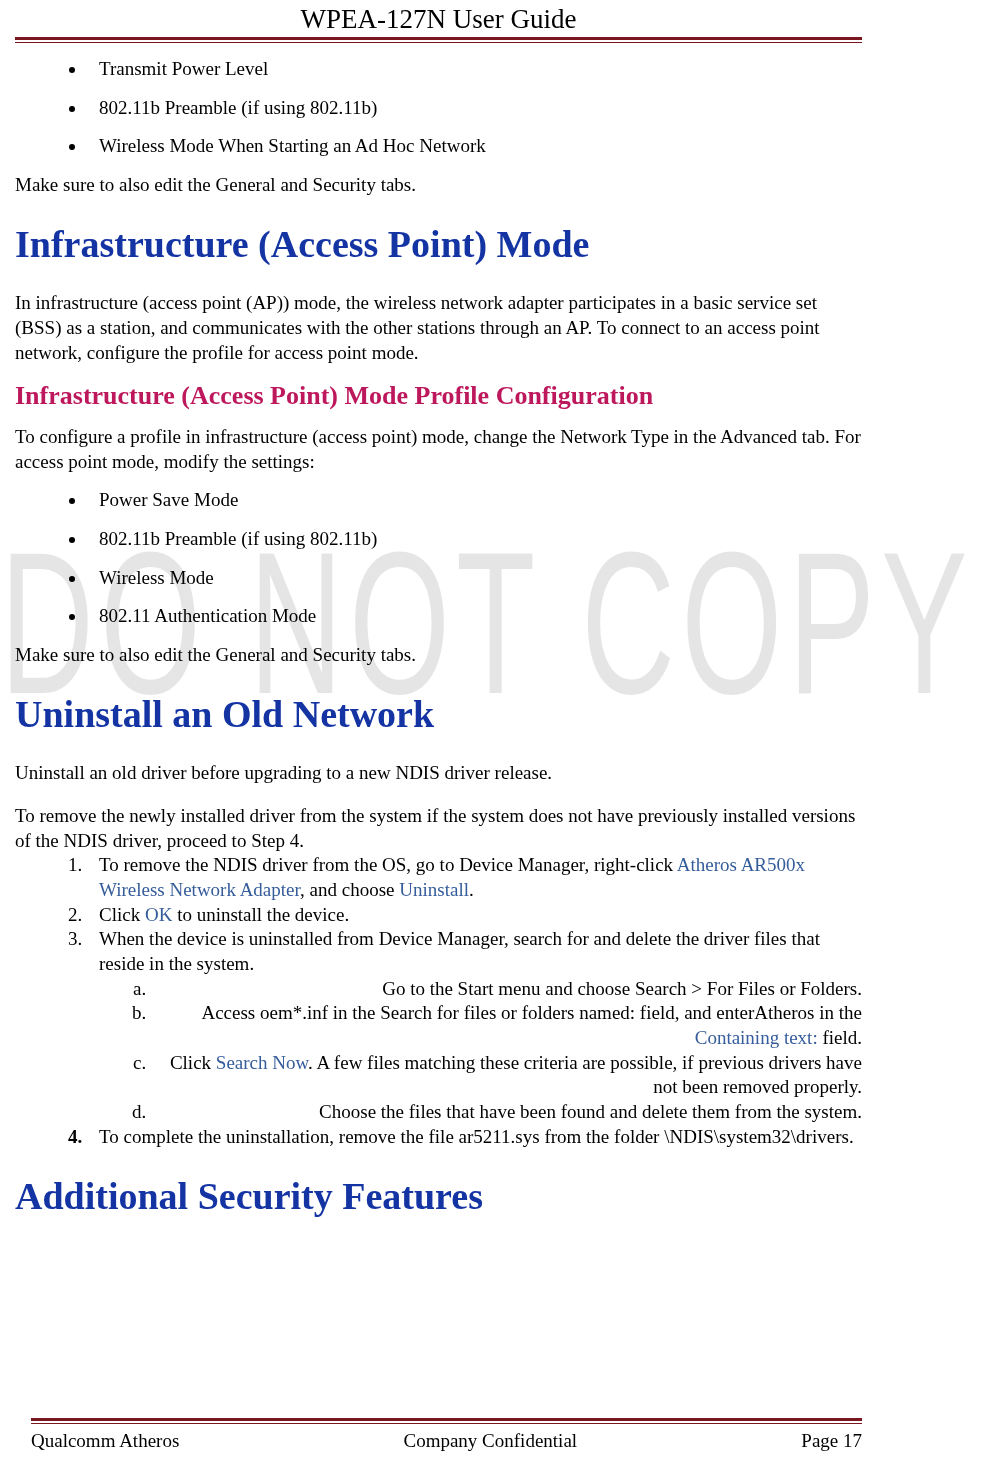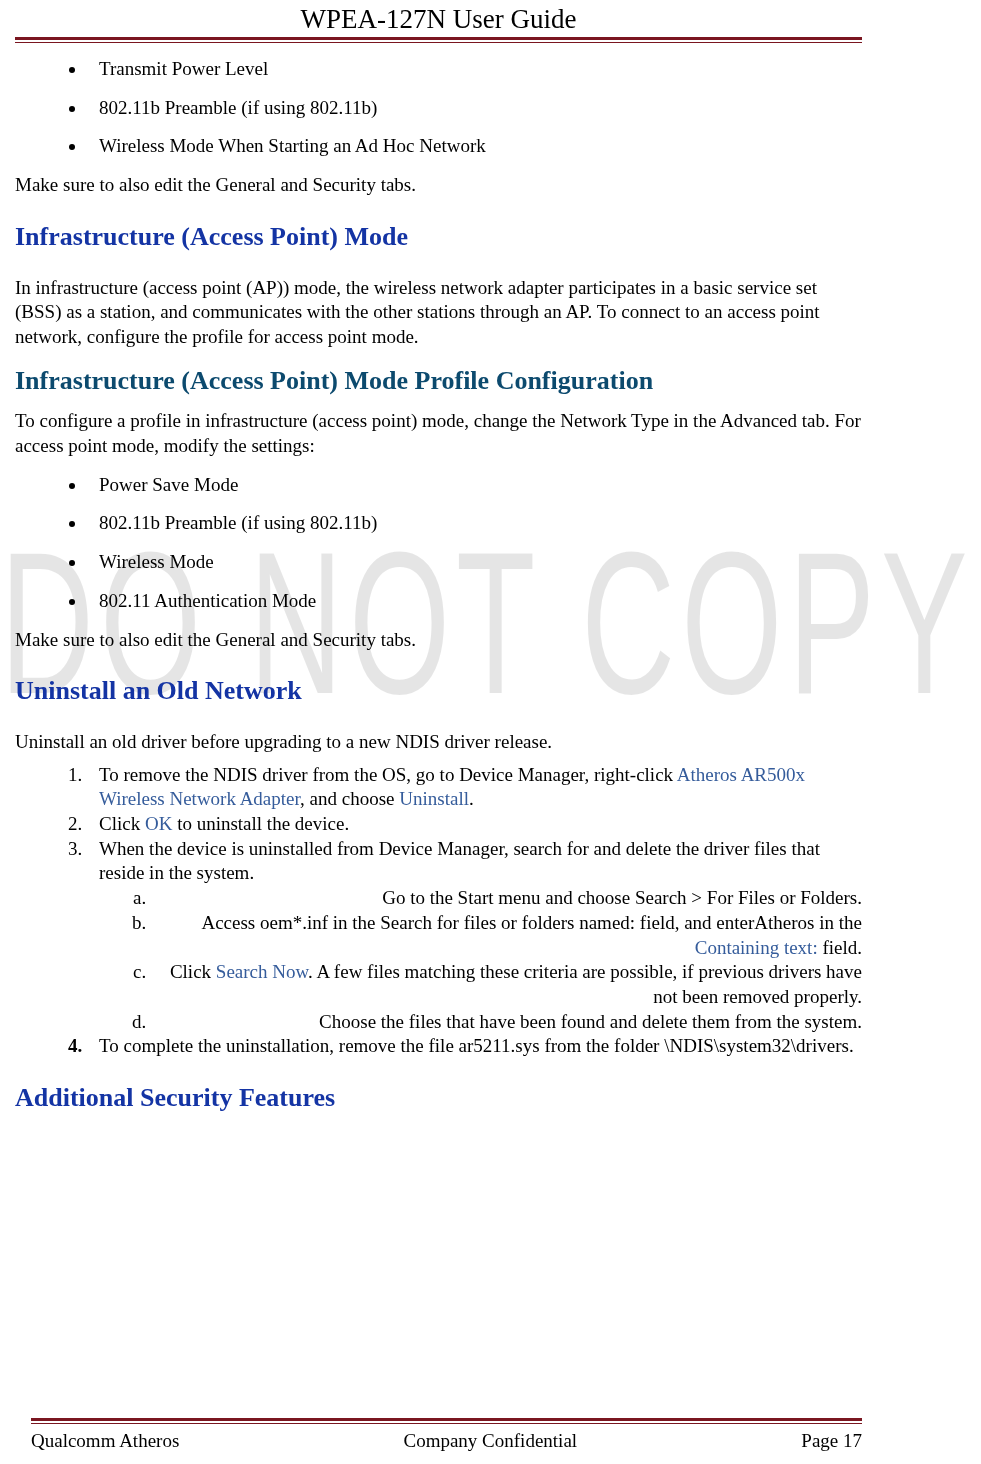--- a/index.html
+++ b/index.html
@@ -42,26 +42,26 @@
     }
     ul.bullets li {
       padding-left: 12px;
       margin: 14px;
     }
     .para {
       margin: 0;
     }
     h1.h-blue {
       color: #1434a4;
-      font-size: 26px;
+      font-size: 38px;
       font-weight: bold;
       margin: 22px 0 22px 0;
     }
     h2.h-teal {
-      color: #0c4a6e;
+      color: #be185d;
       font-size: 26px;
       font-weight: bold;
       margin: 14px 0 12px 0;
     }
     ol.numlist {
       margin: 0 0 0 48px;
       padding: 0 0 0 24px;
     }
     ol.numlist > li {
       padding-left: 12px;
@@ -140,21 +140,22 @@
     <ul class="bullets">
       <li>Power Save Mode</li>
       <li>802.11b Preamble (if using 802.11b)</li>
       <li>Wireless Mode</li>
       <li>802.11 Authentication Mode</li>
     </ul>
     <p class="para">Make sure to also edit the General and Security tabs.</p>
 
     <h1 class="h-blue">Uninstall an Old Network</h1>
 
-    <p class="para" style="margin-bottom:8px">Uninstall an old driver before upgrading to a new NDIS driver release.</p>
+    <p class="para" style="margin-bottom:18px">Uninstall an old driver before upgrading to a new NDIS driver release.</p>
+    <p class="para">To remove the newly installed driver from the system if the system does not have previously installed versions of the NDIS driver, proceed to Step 4.</p>
 
     <ol class="numlist">
       <li>
         <span>To remove the NDIS driver from the OS, go to Device Manager, right-click </span><span class="link-blue">Atheros AR500x Wireless Network Adapter</span><span>, and choose </span><span class="link-blue">Uninstall</span><span>.</span>
       </li>
       <li>
         <span>Click </span><span class="link-blue">OK</span><span> to uninstall the device.</span>
       </li>
       <li>
         <span>When the device is uninstalled from Device Manager, search for and delete the driver files that reside in the system.</span>

